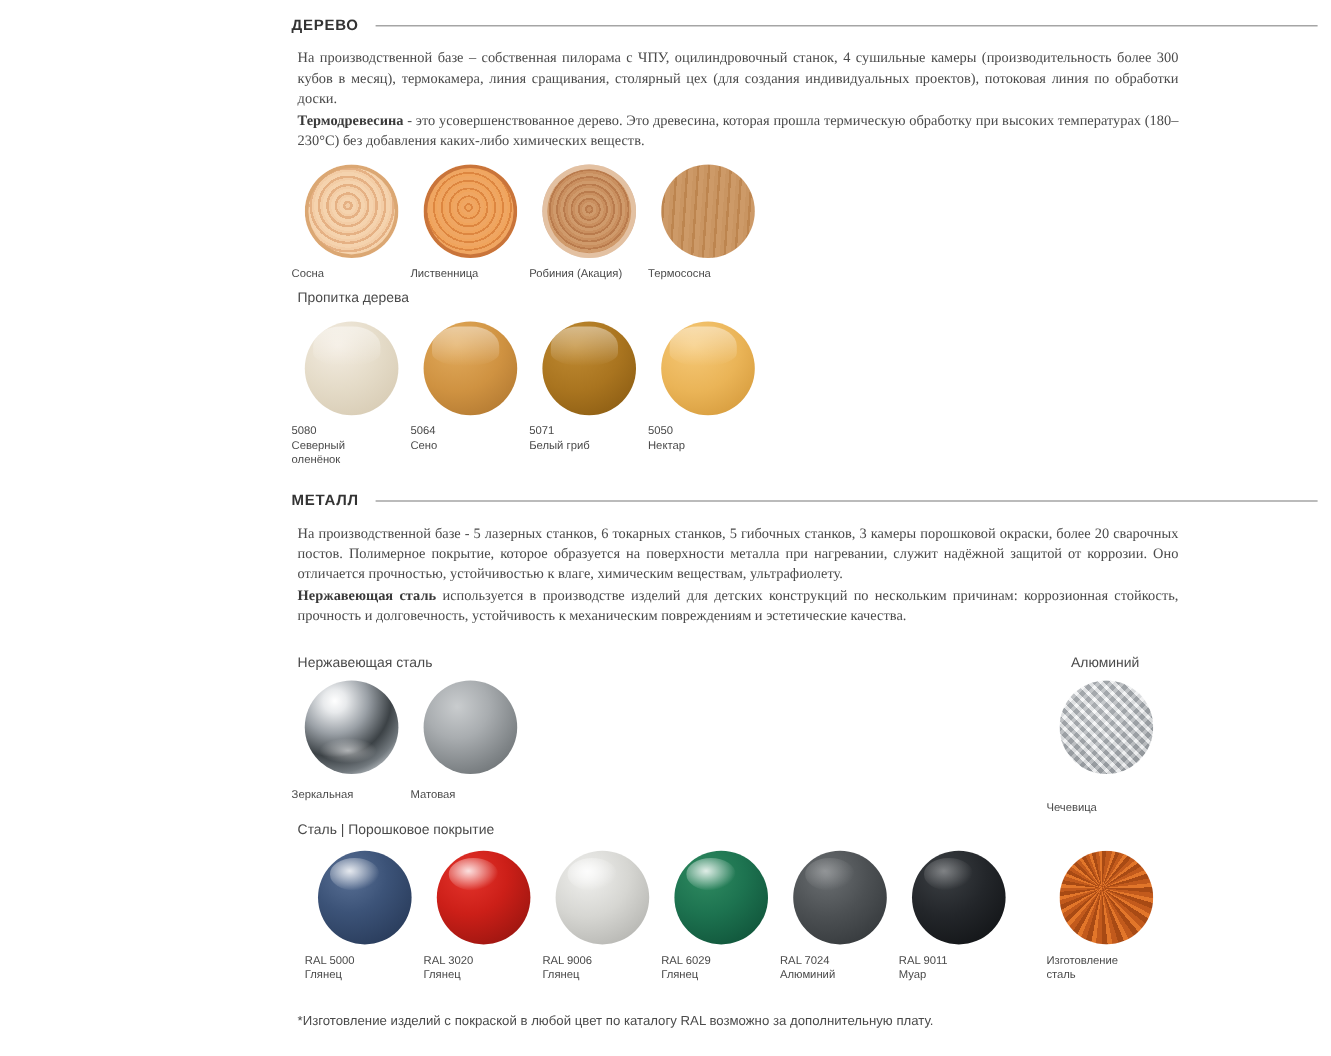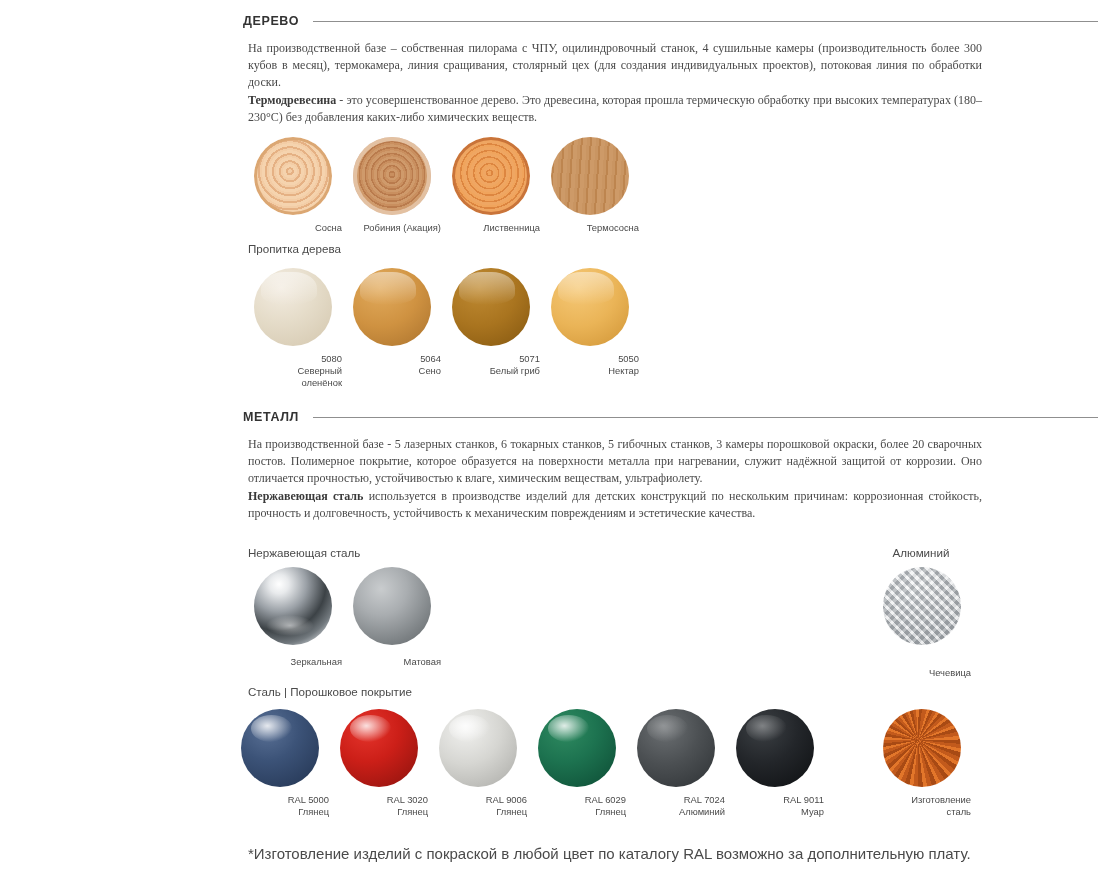--- a/index.html
+++ b/index.html
@@ -55,21 +55,21 @@
     font-size: 11.6px;
     color: #4a4a4a;
     margin-bottom: 6px;
   }
   .sw-row {
     display: flex;
     gap: 0;
   }
   .sw {
     width: 99px;
-    text-align: right;
+    text-align: left;
     position: relative;
   }
   .sw .disc {
     width: 78px;
     height: 78px;
     border-radius: 50%;
     margin: 0 auto;
     position: relative;
     overflow: hidden;
   }
@@ -168,21 +168,21 @@
   .ral-7024::after { background: radial-gradient(ellipse at 40% 40%, rgba(255,255,255,.28), rgba(255,255,255,0) 72%); }
   .ral-9011 { background: radial-gradient(circle at 34% 24%, #3c4044 0%, #23262a 45%, #0d0f11 100%); }
   .ral-9011::after { background: radial-gradient(ellipse at 40% 40%, rgba(255,255,255,.35), rgba(255,255,255,0) 70%); }
   .corten {
     background:
       repeating-conic-gradient(from 10deg at 45% 40%, #c25a1c 0deg 6deg, #e2762a 6deg 11deg, #a84a14 11deg 17deg),
       radial-gradient(circle at 40% 30%, #e07a2d 0%, #b75518 60%, #8a3c0e 100%);
   }
 
   .footnote {
-    font-size: 15px;
+    font-size: 11px;
     color: #4a4a4a;
   }
 
   
   .blk { position: absolute; }
 </style>
 </head>
 <body>
 
 <div class="page">
@@ -203,29 +203,29 @@
 
   <div class="blk" style="left:243px; top:137px;">
     <div class="sw-row">
       <div class="sw">
         <div class="disc log-sosna"></div>
         <div class="cap">
             <span class="l1">Сосна</span>
           </div>
       </div>
       <div class="sw">
+        <div class="disc log-listv"></div>
+        <div class="cap">
+            <span class="l1">Лиственница</span>
+          </div>
+      </div>
+      <div class="sw">
         <div class="disc log-robin"></div>
         <div class="cap">
             <span class="l1">Робиния (Акация)</span>
-          </div>
-      </div>
-      <div class="sw">
-        <div class="disc log-listv"></div>
-        <div class="cap">
-            <span class="l1">Лиственница</span>
           </div>
       </div>
       <div class="sw">
         <div class="disc log-termo"></div>
         <div class="cap">
             <span class="l1">Термососна</span>
           </div>
       </div>
     </div>
   </div>
@@ -314,21 +314,21 @@
             <span class="l1">Чечевица</span>
           </div>
       </div>
     </div>
   </div>
 
   <div class="blk" style="left:248px; top:685px;">
     <div class="group-label">Сталь | Порошковое покрытие</div>
   </div>
 
-  <div class="blk" style="left:230px; top:709px;">
+  <div class="blk" style="left:254px; top:709px;">
     <div class="sw-row">
       <div class="sw">
         <div class="disc ral ral-5000"></div>
         <div class="cap">
           <span class="l1">RAL 5000</span>
           <span class="l2">Глянец</span>
         </div>
       </div>
       <div class="sw">
         <div class="disc ral ral-3020"></div>

